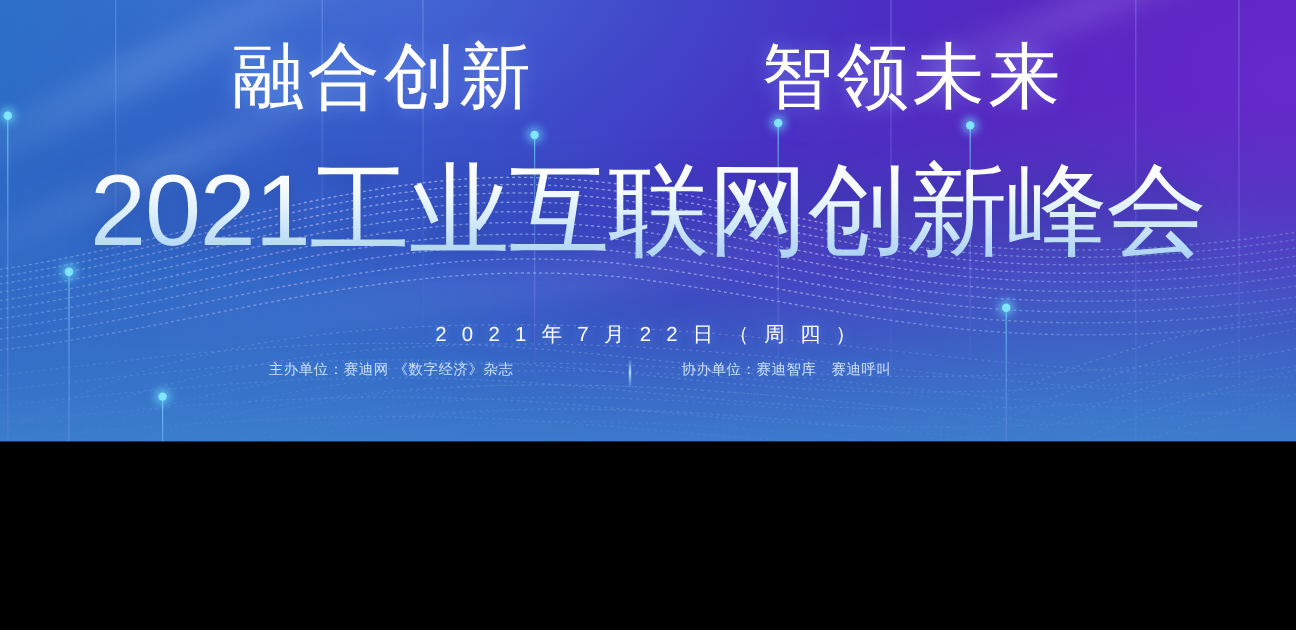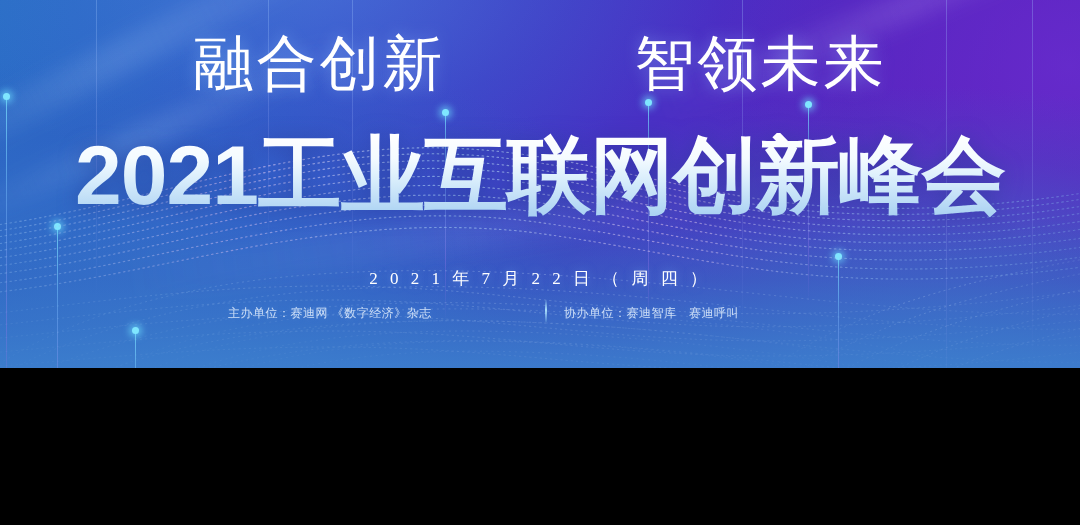--- a/index.html
+++ b/index.html
@@ -128,21 +128,21 @@
     text-shadow: 0 0 16px rgba(150,200,255,0.45);
   }
 
   .main-title {
     position: absolute;
     top: 133px;
     left: 0; right: 0;
     text-align: center;
     font-size: 84px;
     line-height: 1;
-    font-weight: 700;
+    font-weight: 400;
     letter-spacing: -1px;
     white-space: nowrap;
     background-image: linear-gradient(to bottom,
         #ffffff 0%,
         #f4fbff 30%,
         #d6ecfb 58%,
         #bcdcf6 82%,
         #a8d1f2 100%);
     -webkit-background-clip: text;
     background-clip: text;
@@ -153,43 +153,42 @@
 
   .meta {
     position: absolute;
     left: 0; right: 0;
     text-align: center;
     color: #ffffff;
     font-size: 17px;
     letter-spacing: 4px;
     white-space: pre;
     text-shadow: 0 0 10px rgba(130,180,255,0.5);
-    font-family: Liberation Serif, serif;
   }
   .meta.date  { top: 267px; }
   .meta.place { top: 302px; }
 
   
   .footer {
     position: absolute;
     left: 0; right: 0;
     bottom: 46px;
     display: flex;
-    align-items: flex-end;
+    align-items: flex-start;
     justify-content: center;
-    gap: 17px;
+    gap: 0;
     color: #dbe9fb;
     font-size: 12px;
     letter-spacing: 0.5px;
     white-space: pre;
     text-shadow: 0 0 6px rgba(80,140,220,0.7);
   }
   .footer-item { opacity: 0.92; }
   .footer-item.left  { width: 300px; text-align: left; padding-left: 12px; }
-  .footer-item.right { width: 300px; text-align: left; }
+  .footer-item.right { width: 300px; text-align: left; padding-left: 42px; }
   .footer-divider {
     width: 2px;
     height: 22px;
     background: linear-gradient(to bottom,
         rgba(150,220,255,0.1) 0%,
         rgba(175,230,255,0.95) 45%,
         rgba(150,220,255,0.15) 100%);
     margin: 0 0;
   }
 </style>

